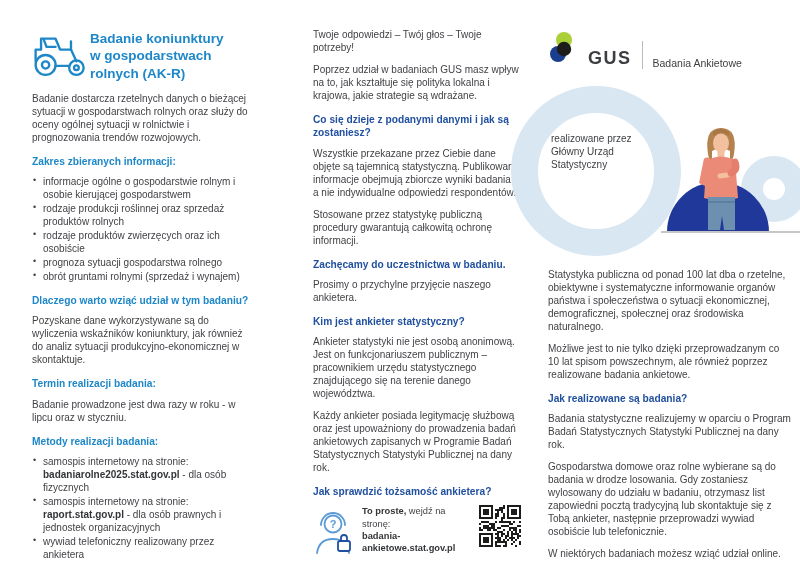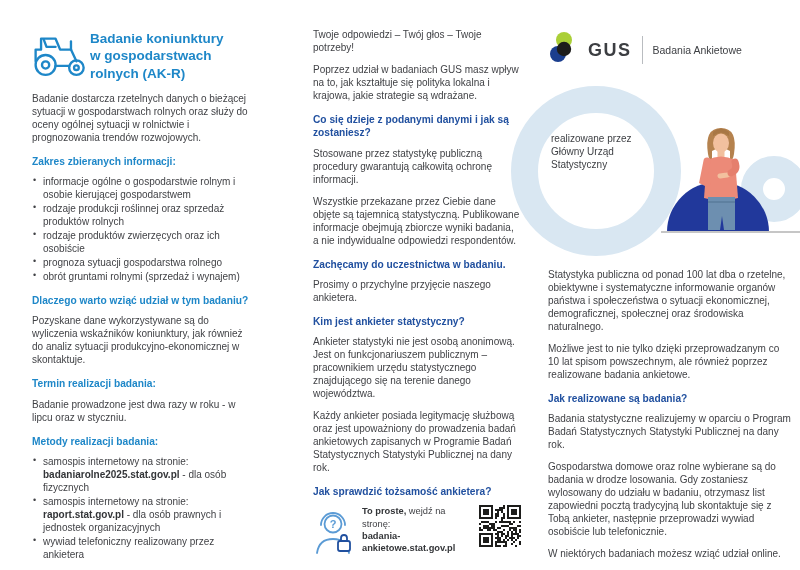--- a/index.html
+++ b/index.html
@@ -20,21 +20,21 @@
   .qr{width:42px;height:42px;flex:0 0 42px;}
   .qr svg{width:100%;height:100%;display:block;}
   
   .col-mid{left:313px;width:208px;}
   .icon-row{display:flex;gap:9px;align-items:flex-start;margin-top:13px;}
   .icon-row .txt{font-size:9.3px;line-height:1.32;}
   .verify-txt{width:108px;}
   .url-line{display:block;font-weight:bold;color:#333538;}
   .outline-icon{flex:0 0 auto;}
   
-  .logo-row{position:absolute;left:548px;top:31px;display:flex;align-items:center;gap:10px;}
+  .logo-row{position:absolute;left:548px;top:31px;display:flex;align-items:flex-end;gap:10px;}
   .gus-word{font-size:18px;font-weight:bold;color:#3c3e42;letter-spacing:1.5px;}
   .logo-divider{width:1px;height:28px;background:#b9bcc0;}
   .logo-sub{font-size:10.5px;color:#3c3e42;}
   .hero{position:absolute;left:505px;top:84px;width:295px;height:150px;}
   .hero-ring{position:absolute;left:6px;top:2px;width:116px;height:116px;border:27px solid #d9e7f2;border-radius:50%;z-index:1;}
   .hero-text{position:absolute;left:46px;top:48px;width:112px;z-index:2;}
   .hero-title{color:#21509f;font-weight:bold;font-size:13.5px;line-height:1.26;margin:0 0 3px;}
   .hero-sub{font-size:10px;color:#3f4145;line-height:1.3;margin:0;}
   .hero-dome{position:absolute;left:162px;top:98px;width:102px;height:50px;background:#21389b;border-radius:51px 51px 0 0;z-index:3;}
   .hero-smallring{position:absolute;left:236px;top:72px;width:22px;height:22px;border:22px solid #d9e7f2;border-radius:50%;z-index:1;}
@@ -89,22 +89,22 @@
       <li><span>wywiad telefoniczny realizowany przez ankietera</span></li>
     </ul>
 
   </section>
 
   <section class="col col-mid">
     <p>Twoje odpowiedzi – Twój głos – Twoje potrzeby!</p>
     <p>Poprzez udział w badaniach GUS masz wpływ na to, jak kształtuje się polityka lokalna i krajowa, jakie strategie są wdrażane.</p>
 
     <h2 class="h-navy">Co się dzieje z podanymi danymi i jak są zostaniesz?</h2>
+    <p>Wszystkie przekazane przez Ciebie dane objęte są tajemnicą statystyczną. Publikowane informacje obejmują zbiorcze wyniki badania, a nie indywidualne odpowiedzi respondentów.</p>
     <p>Stosowane przez statystykę publiczną procedury gwarantują całkowitą ochronę informacji.</p>
-    <p>Wszystkie przekazane przez Ciebie dane objęte są tajemnicą statystyczną. Publikowane informacje obejmują zbiorcze wyniki badania, a nie indywidualne odpowiedzi respondentów.</p>
 
     <h2 class="h-navy">Zachęcamy do uczestnictwa w badaniu.</h2>
     <p>Prosimy o przychylne przyjęcie naszego ankietera.</p>
 
     <h2 class="h-navy">Kim jest ankieter statystyczny?</h2>
     <p>Ankieter statystyki nie jest osobą anonimową. Jest on funkcjonariuszem publicznym – pracownikiem urzędu statystycznego znajdującego się na terenie danego województwa.</p>
     <p>Każdy ankieter posiada legitymację służbową oraz jest upoważniony do prowadzenia badań ankietowych zapisanych w Programie Badań Statystycznych Statystyki Publicznej na dany rok.</p>
 
     <h2 class="h-navy">Jak sprawdzić tożsamość ankietera?</h2>
     <div class="icon-row" style="margin-top:6px;">

